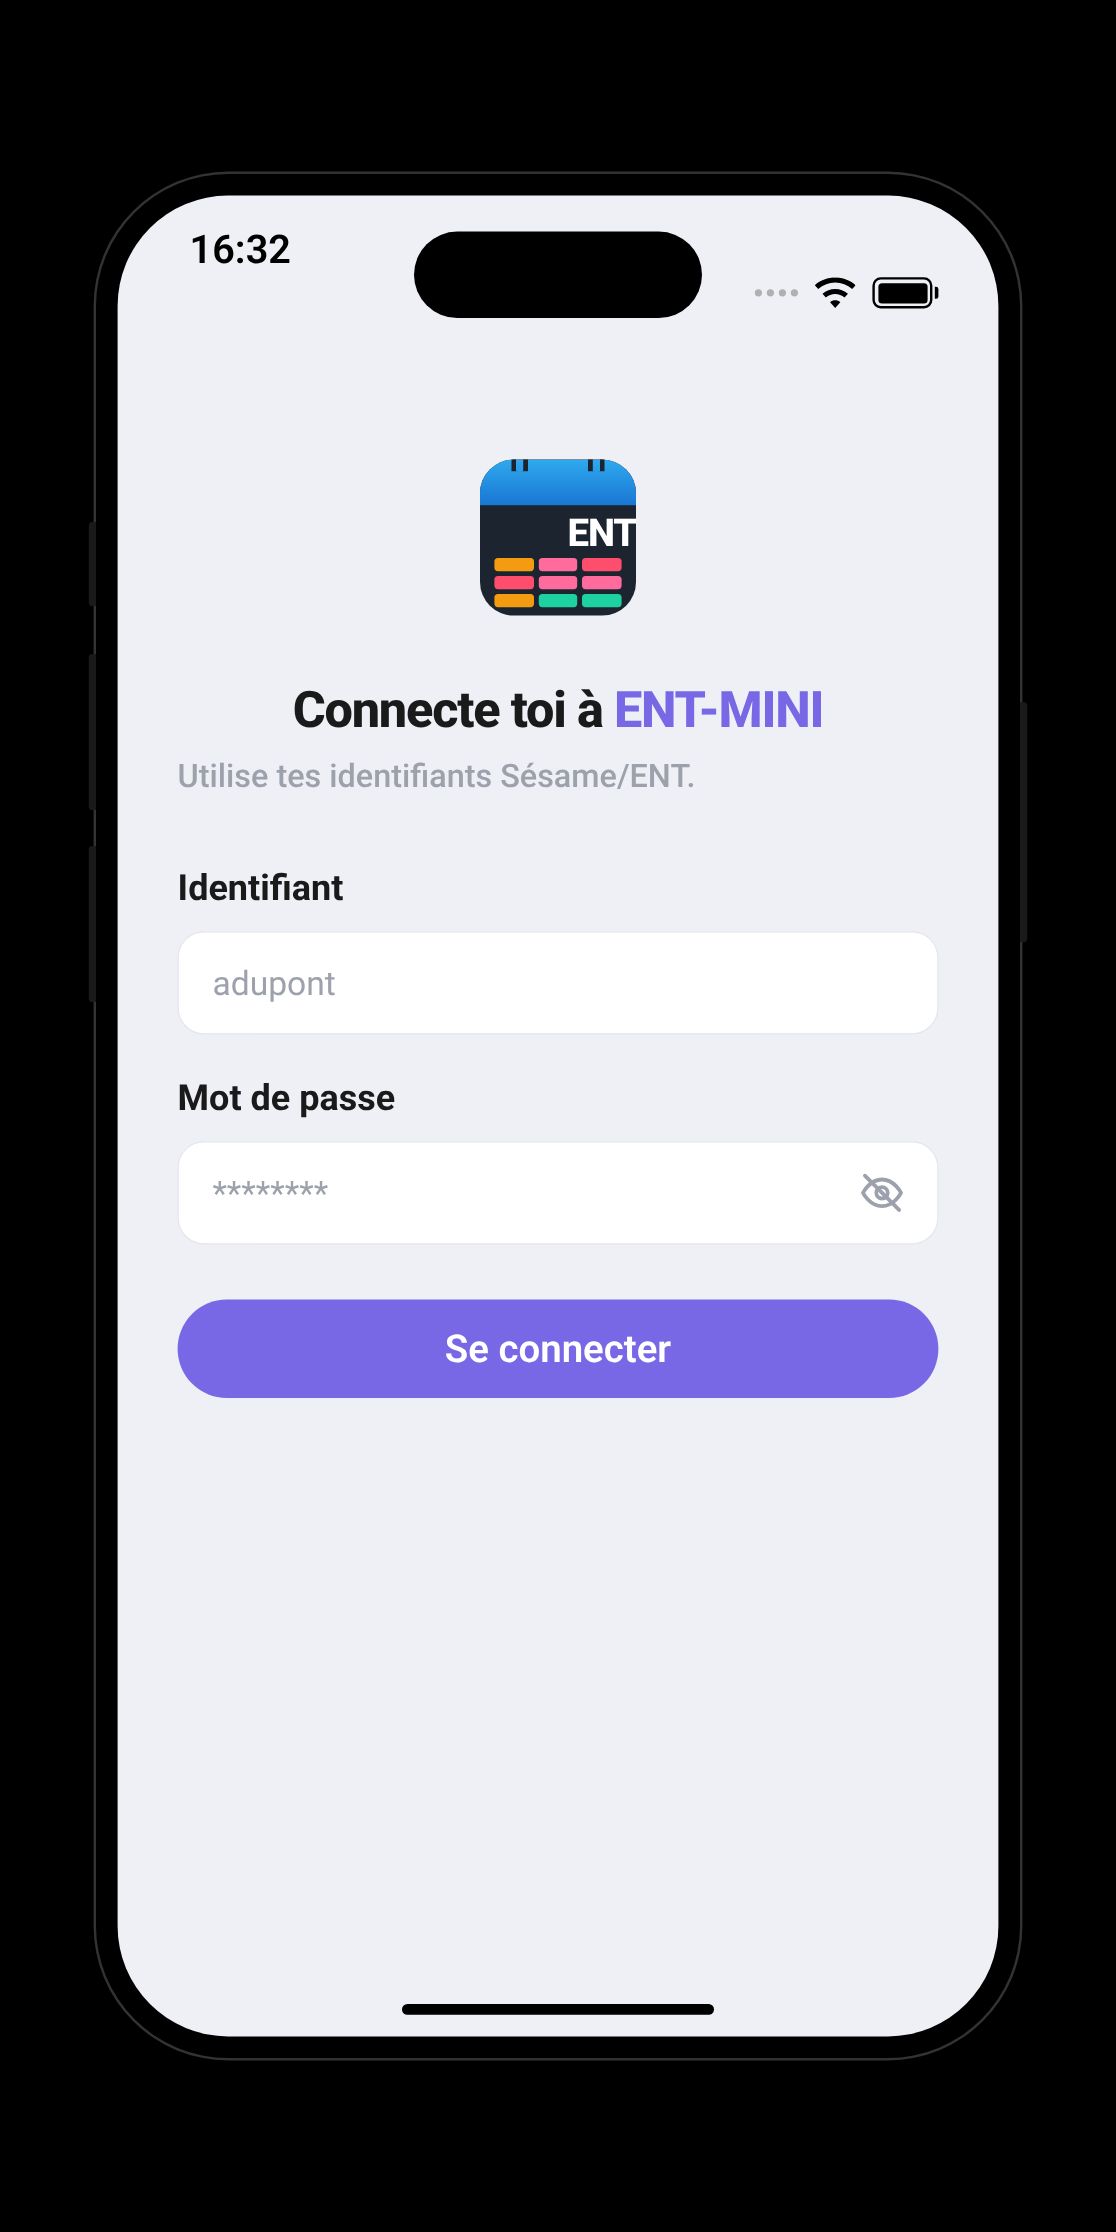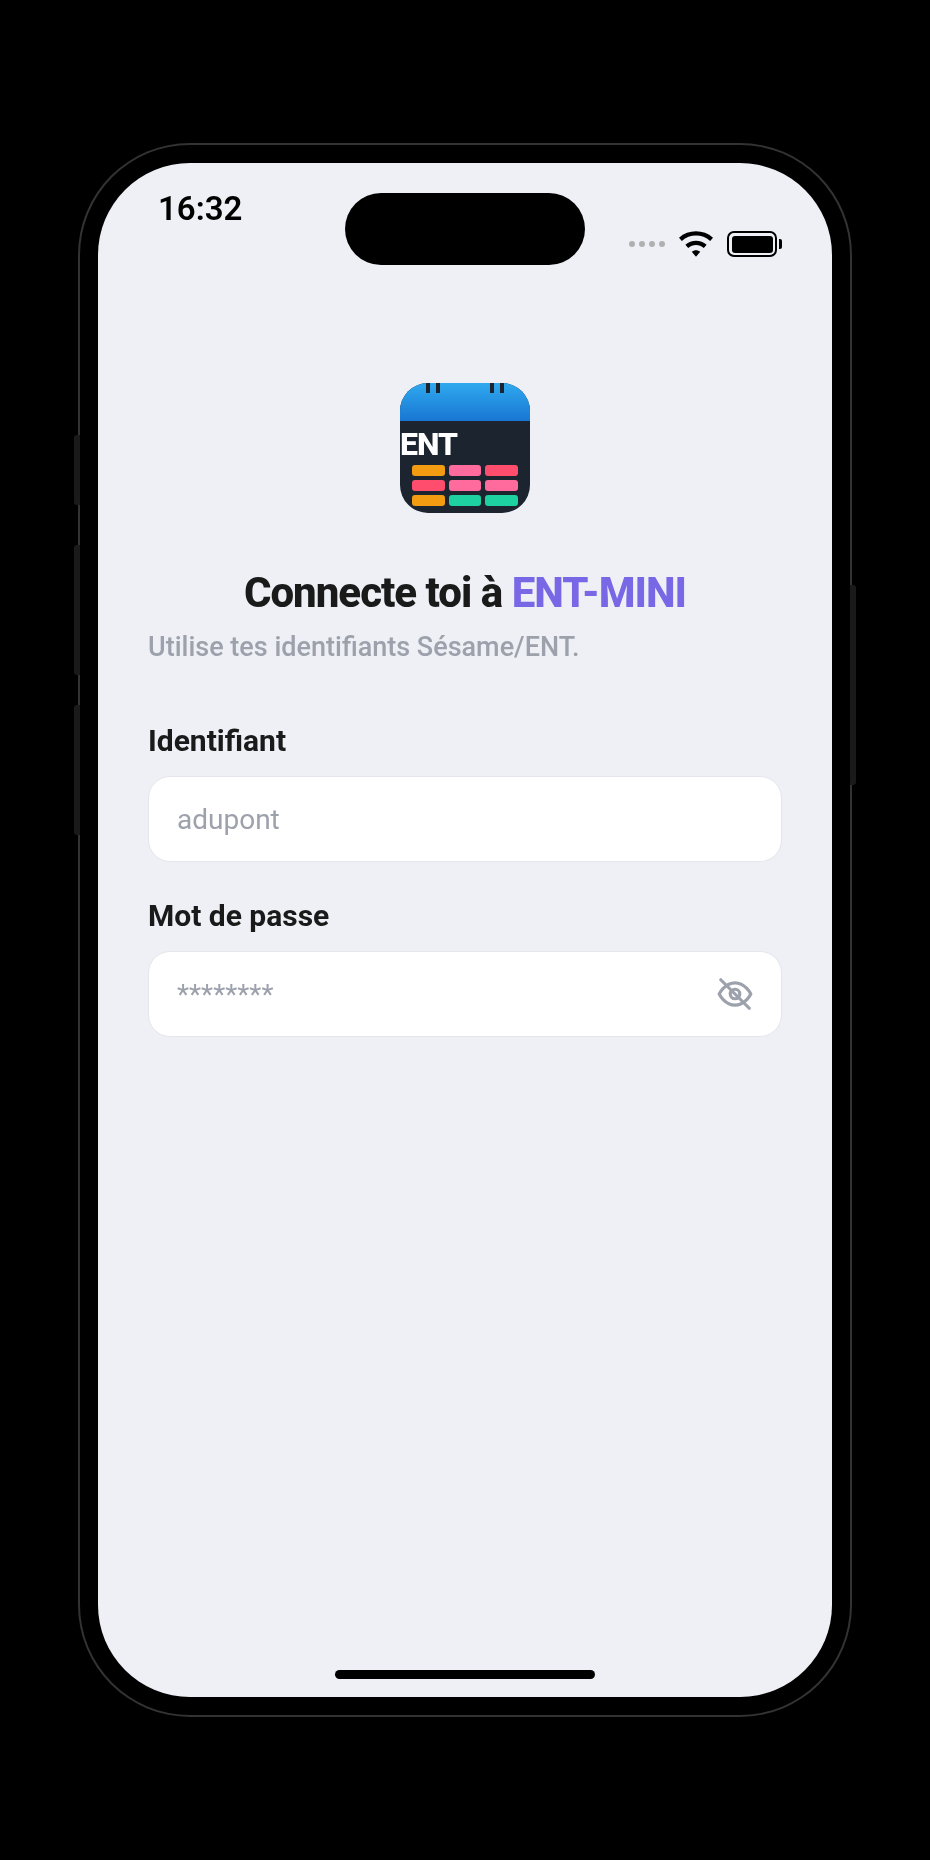--- a/index.html
+++ b/index.html
@@ -175,21 +175,21 @@
       border-radius: 8px 8px 0 0;
       border-bottom: none;
       background: transparent;
     }
     .icon-ring.left { left: 26px; }
     .icon-ring.right { right: 26px; }
     .icon-ent {
       color: #fff;
       font-weight: 800;
       font-size: 32px;
-      text-align: left;
+      text-align: right;
       padding: 4px 0 2px;
       letter-spacing: -1px;
     }
     .icon-grid {
       display: grid;
       grid-template-columns: repeat(3, 1fr);
       gap: 4px;
       padding: 0 12px 10px;
     }
     .icon-cell {
@@ -361,18 +361,19 @@
             <span class="eye-icon">
               <svg viewBox="0 0 24 24" fill="none" stroke="currentColor" stroke-width="2" stroke-linecap="round" stroke-linejoin="round">
                 <path d="M2 12s3.5-7 10-7 10 7 10 7-3.5 7-10 7-10-7-10-7z"></path>
                 <circle cx="12" cy="12" r="3"></circle>
                 <line x1="3" y1="3" x2="21" y2="21"></line>
               </svg>
             </span>
           </div>
         </div>
 
+        <button class="submit-btn">Se connecter</button>
       </div>
     </div>
 
     <div class="home-indicator"></div>
   </div>
 </div>
 
 </body></html>

